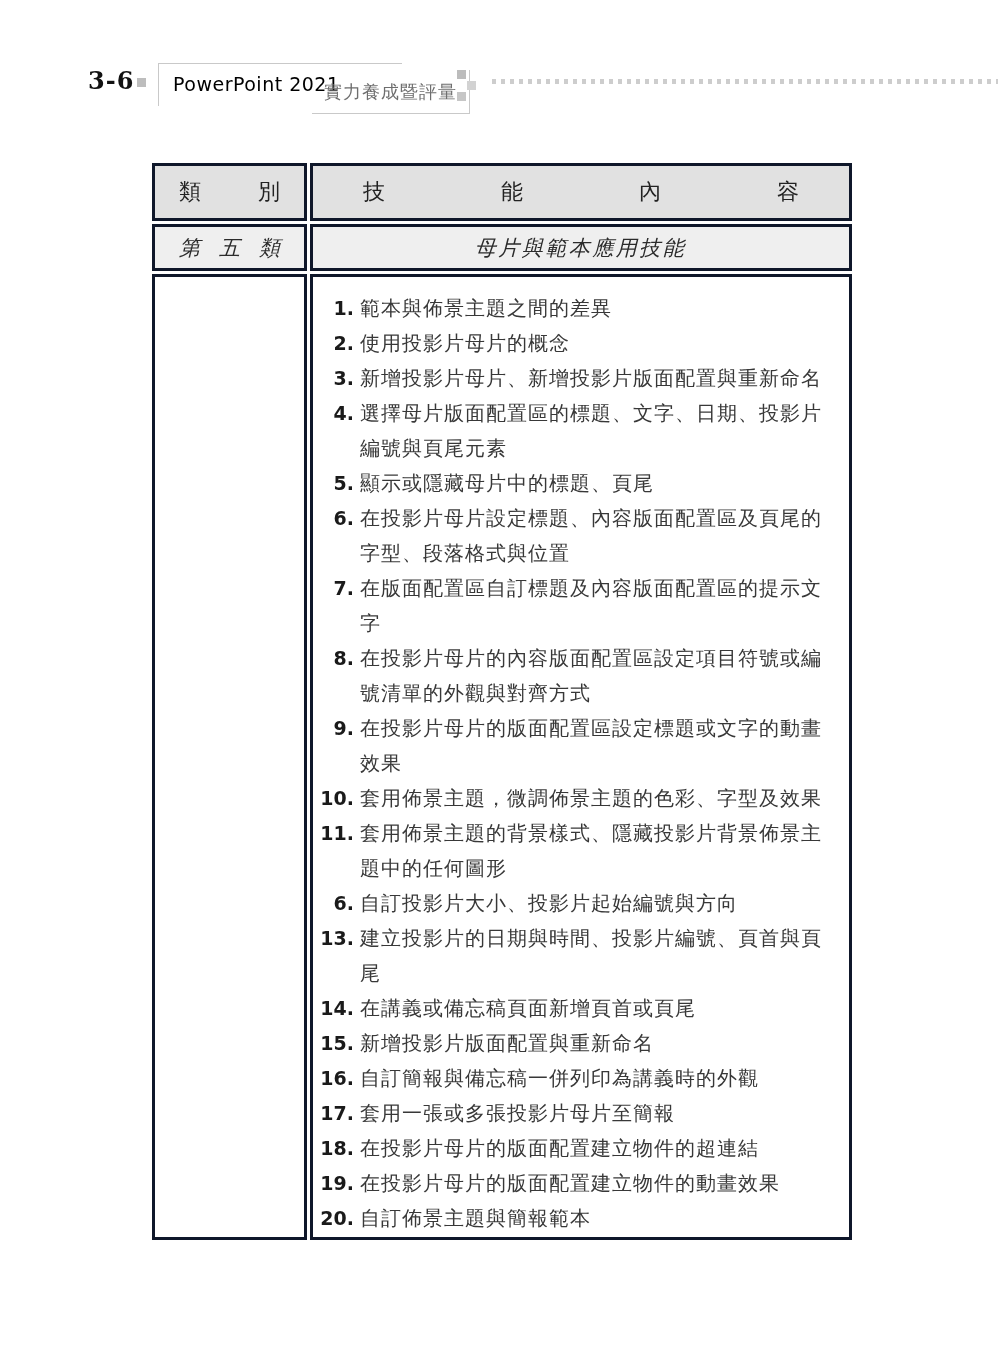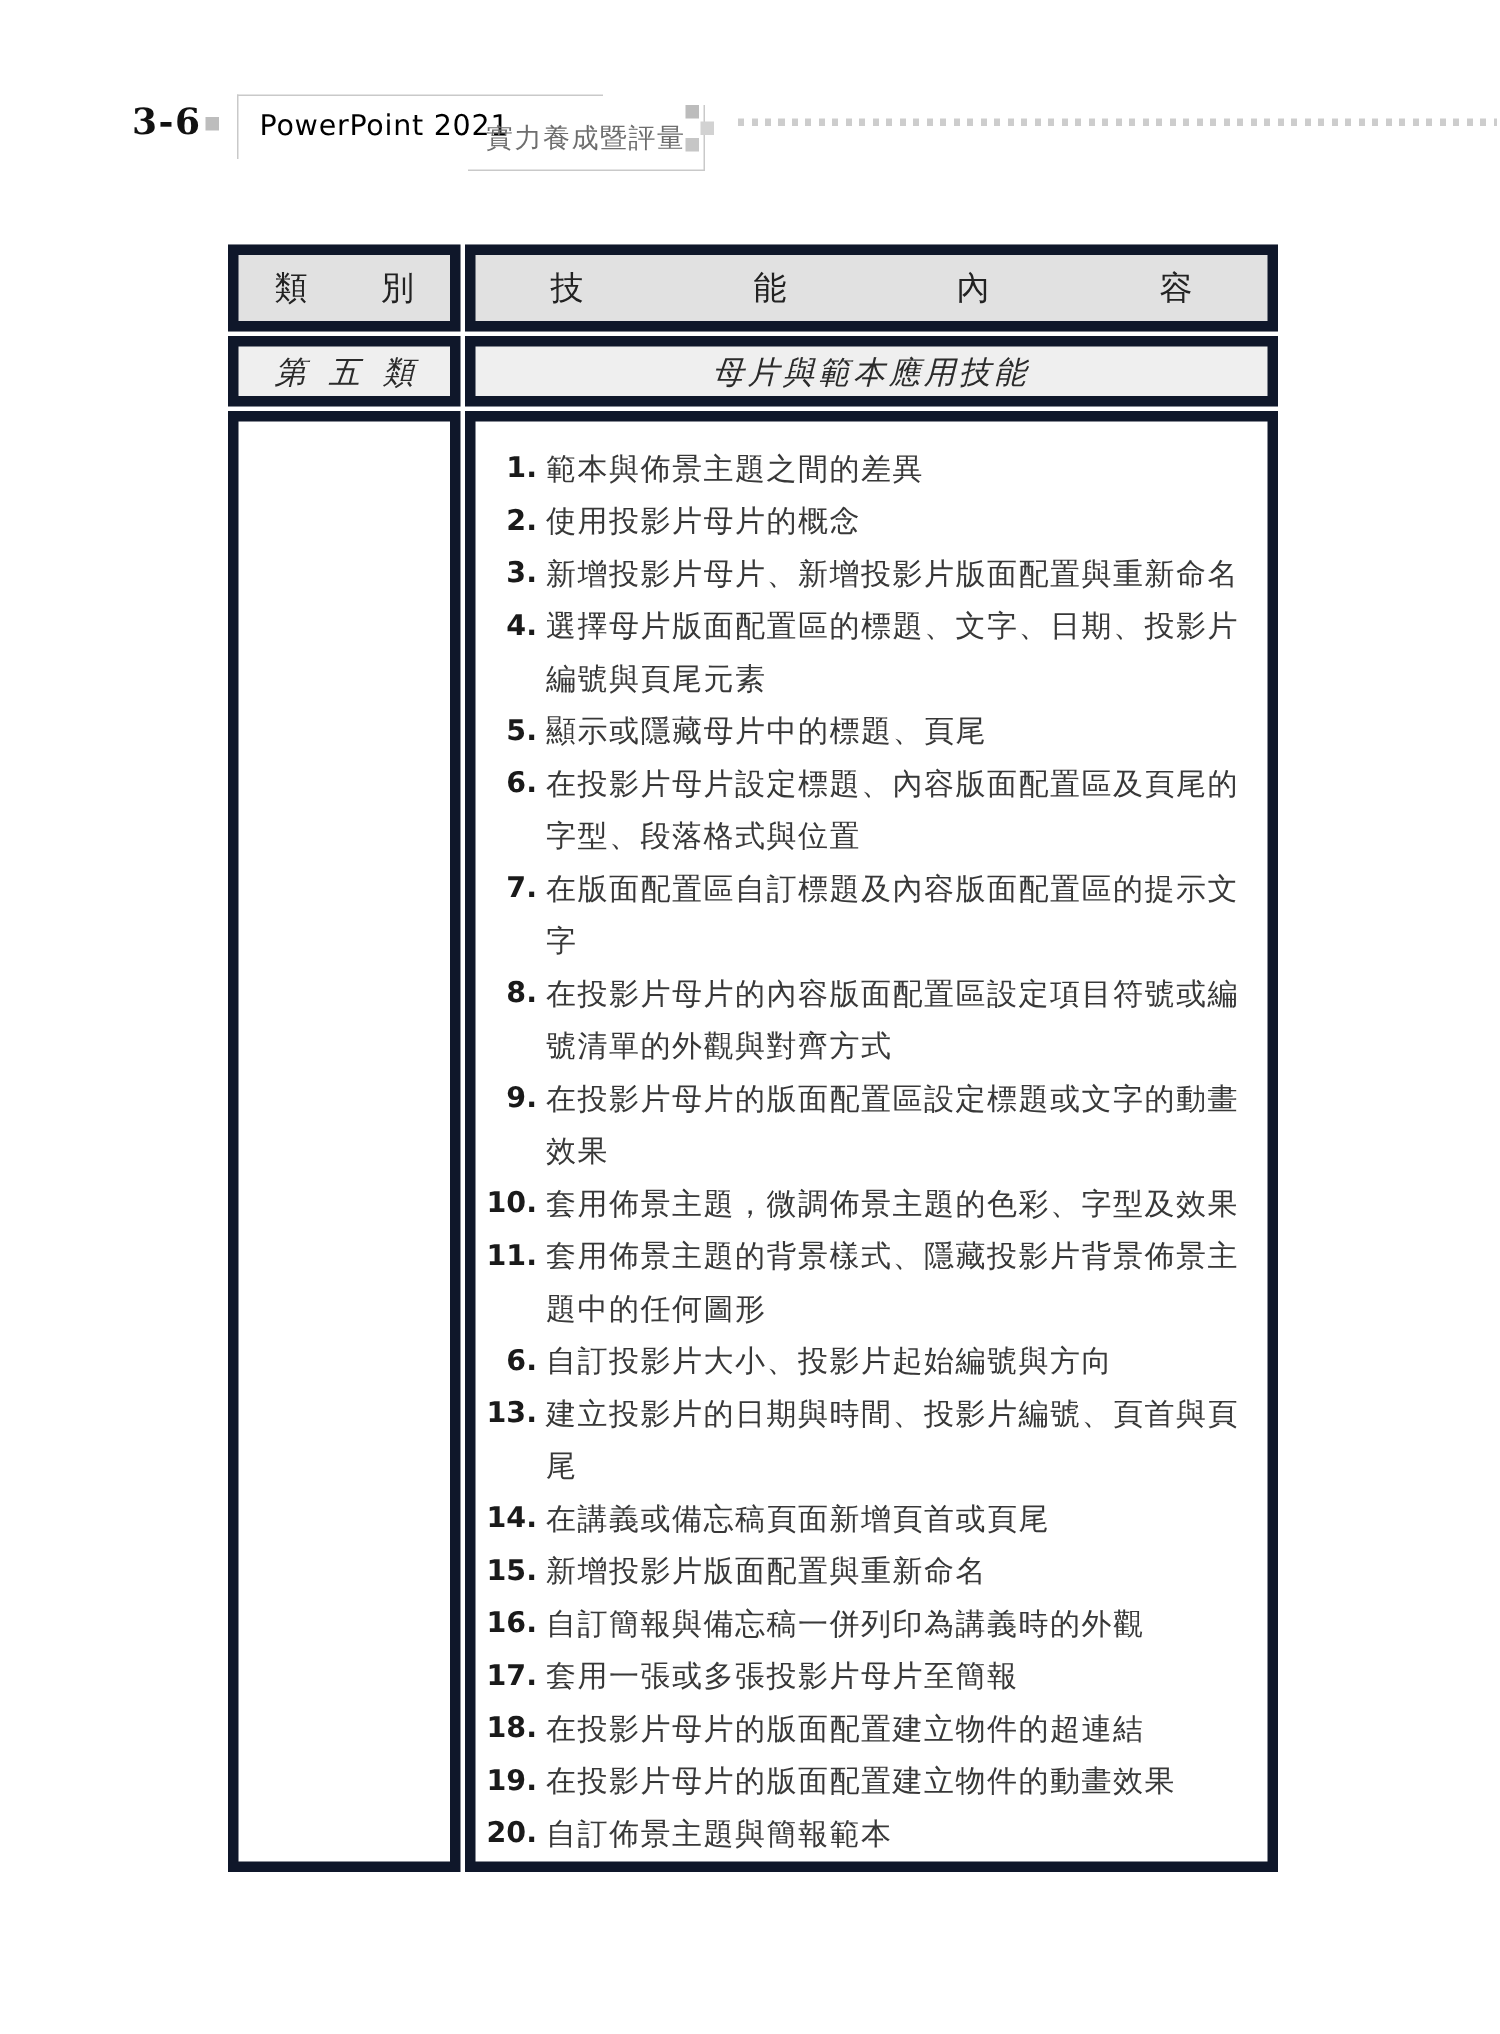--- a/index.html
+++ b/index.html
@@ -18,21 +18,21 @@
         padding:10px 12px 9px 12px;color:#6e6e6e;font-size:18px;letter-spacing:1px;}
   .sq-b{left:457px;top:70px;background:#bcbcbc;}
   .sq-c{left:467px;top:81px;background:#d2d2d2;}
   .sq-d{left:457px;top:92px;background:#c6c6c6;}
   .dotted{position:absolute;left:492px;top:79px;width:506px;height:5px;
           background:repeating-linear-gradient(to right,#cdcdcd 0 4px,transparent 4px 9px);}
 
   
   table.skills-table{position:absolute;left:149px;top:160px;border-collapse:separate;border-spacing:3px;table-layout:fixed;width:706px;}
   col.c1{width:155px;} col.c2{width:542px;}
-  td{border:7px solid #0f172a;box-sizing:border-box;vertical-align:middle;}
+  td{border:3px solid #0f172a;box-sizing:border-box;vertical-align:middle;}
   tr.r1 td{height:58px;background:#e1e1e1;font-size:22px;color:#222222;}
   tr.r2 td{height:47px;background:#efefef;font-size:21px;color:#2b2b2b;font-style:italic;}
   tr.r3 td{height:896px;background:#ffffff;vertical-align:top;}
   td.jc{text-align:justify;text-align-last:justify;padding:0 24px;}
   td.js{text-align:justify;text-align-last:justify;padding:0 50px;margin-top:48px;}
   td.title{padding-left:0;letter-spacing:2.5px;text-align:center;}
 
   
   ol.skill-list{margin:0;padding:13px 0 0 0;list-style:none;}
   li.skill-item{display:flex;line-height:35px;font-size:20px;color:#383838;}

